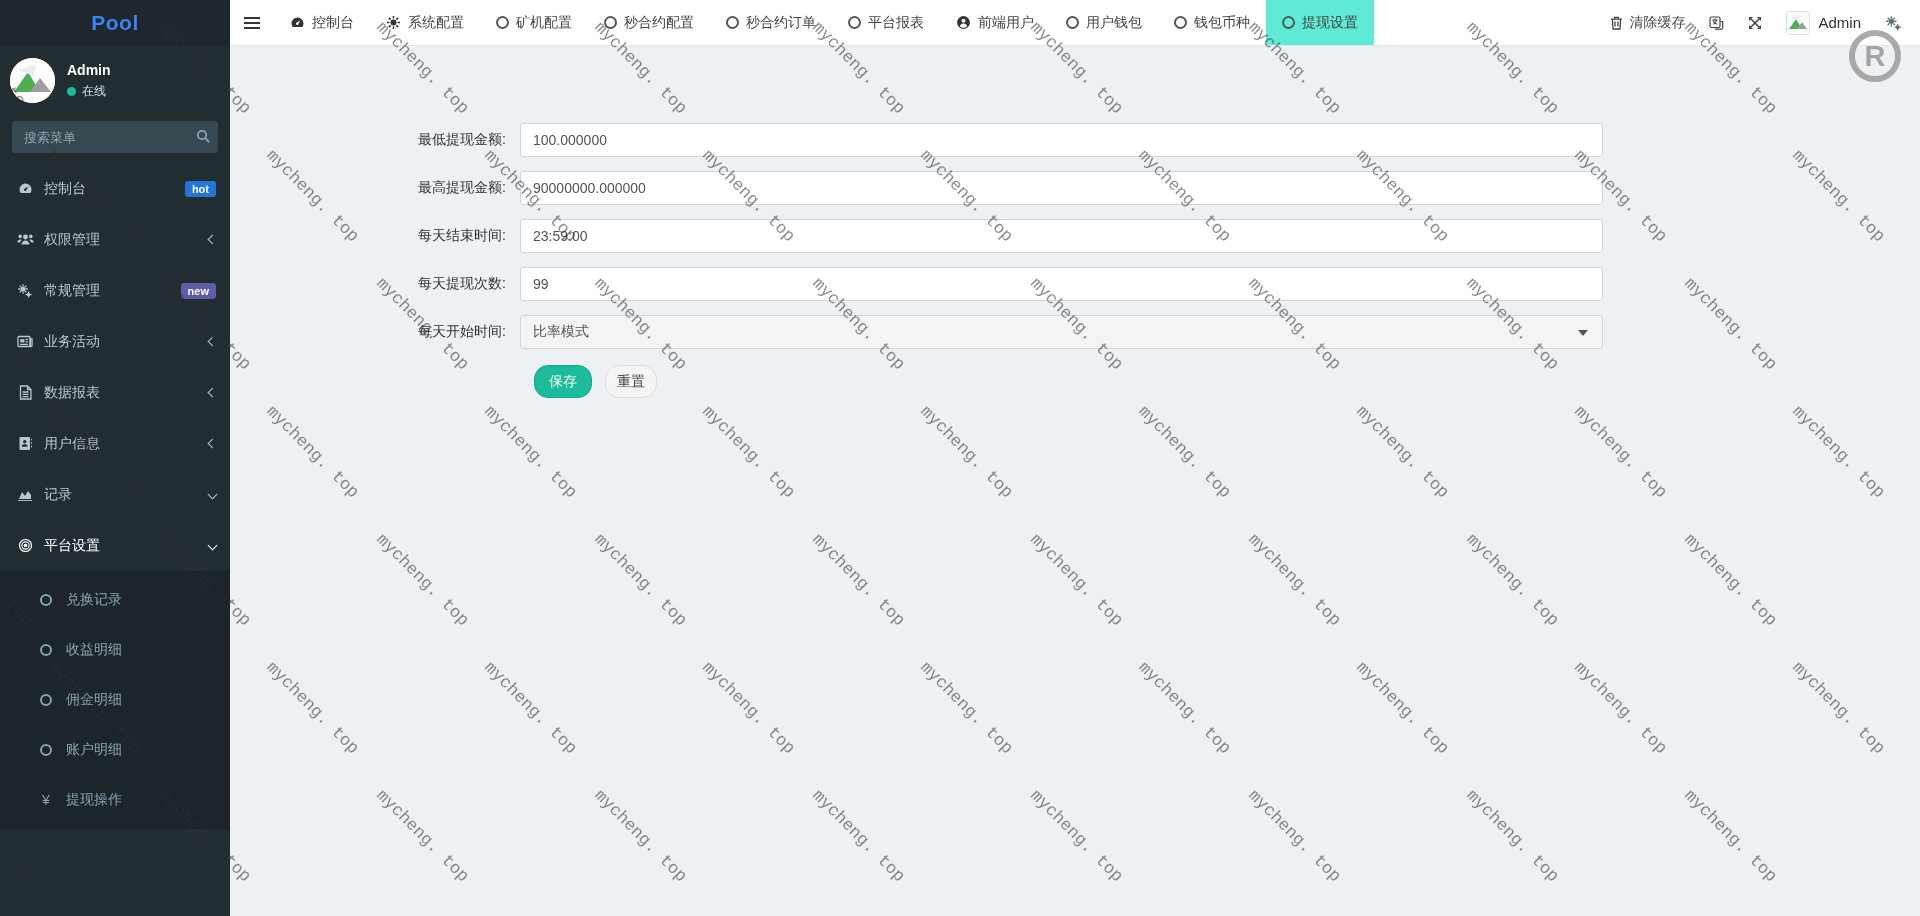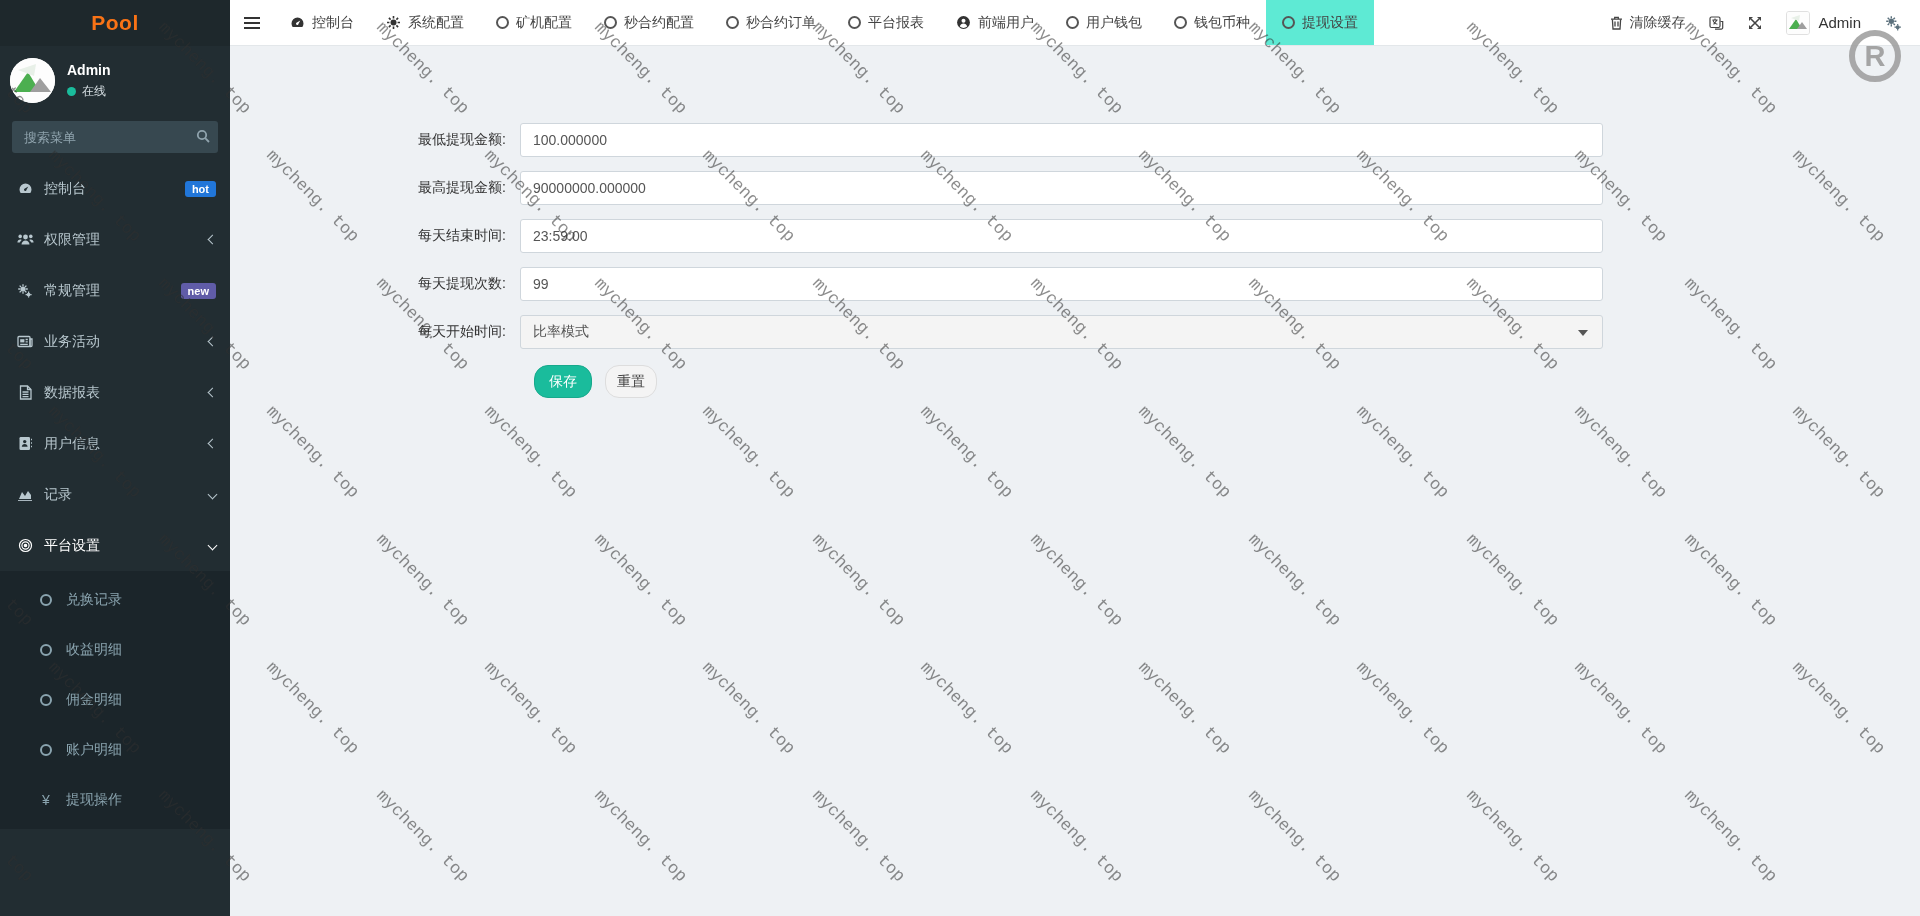--- a/index.html
+++ b/index.html
@@ -2,21 +2,21 @@
 <html><head>
 <meta charset="utf-8">
 <style>
   * { margin:0; padding:0; box-sizing:border-box; }
   html,body { width:1920px; height:916px; overflow:hidden; font-family:"Liberation Sans","DejaVu Sans",sans-serif; }
   body { background:#eef1f4; position:relative; }
 
   
   .sidebar { position:absolute; left:0; top:0; width:230px; height:916px; background:#222d32; z-index:2; }
   .logo-bar { height:46px; background:#1e282c; display:flex; align-items:center; justify-content:center; }
-  .logo-bar .brand { color:#f97316; font-size:21px; font-weight:bold; letter-spacing:.5px; }
+  .logo-bar .brand { color:#3b82f6; font-size:21px; font-weight:bold; letter-spacing:.5px; }
   .user-panel { display:flex; align-items:center; padding:12px 10px 14px 10px; }
   .avatar-lg { width:45px; height:45px; border-radius:50%; overflow:hidden; background:#fff; flex:0 0 45px; }
   .user-meta { margin-left:12px; }
   .user-name { color:#fff; font-weight:bold; font-size:14px; margin-bottom:5px; }
   .user-status { color:#d8e0e4; font-size:12px; display:flex; align-items:center; }
   .status-dot { width:9px; height:9px; border-radius:50%; background:#1abc9c; display:inline-block; margin-right:6px; }
   .search-wrap { margin:4px 12px 10px 12px; position:relative;border-radius:6px; }
   .search-input { width:100%; height:32px; background:#374850; border:none; border-radius:3px; color:#cfd8dc; font-size:13px; padding:0 30px 0 12px; outline:none; font-family:inherit; }
   .search-input::placeholder { color:#90a4ae; }
   .search-btn { position:absolute; right:8px; top:8px; color:#90a4ae; background:none; border:none; cursor:pointer; }

